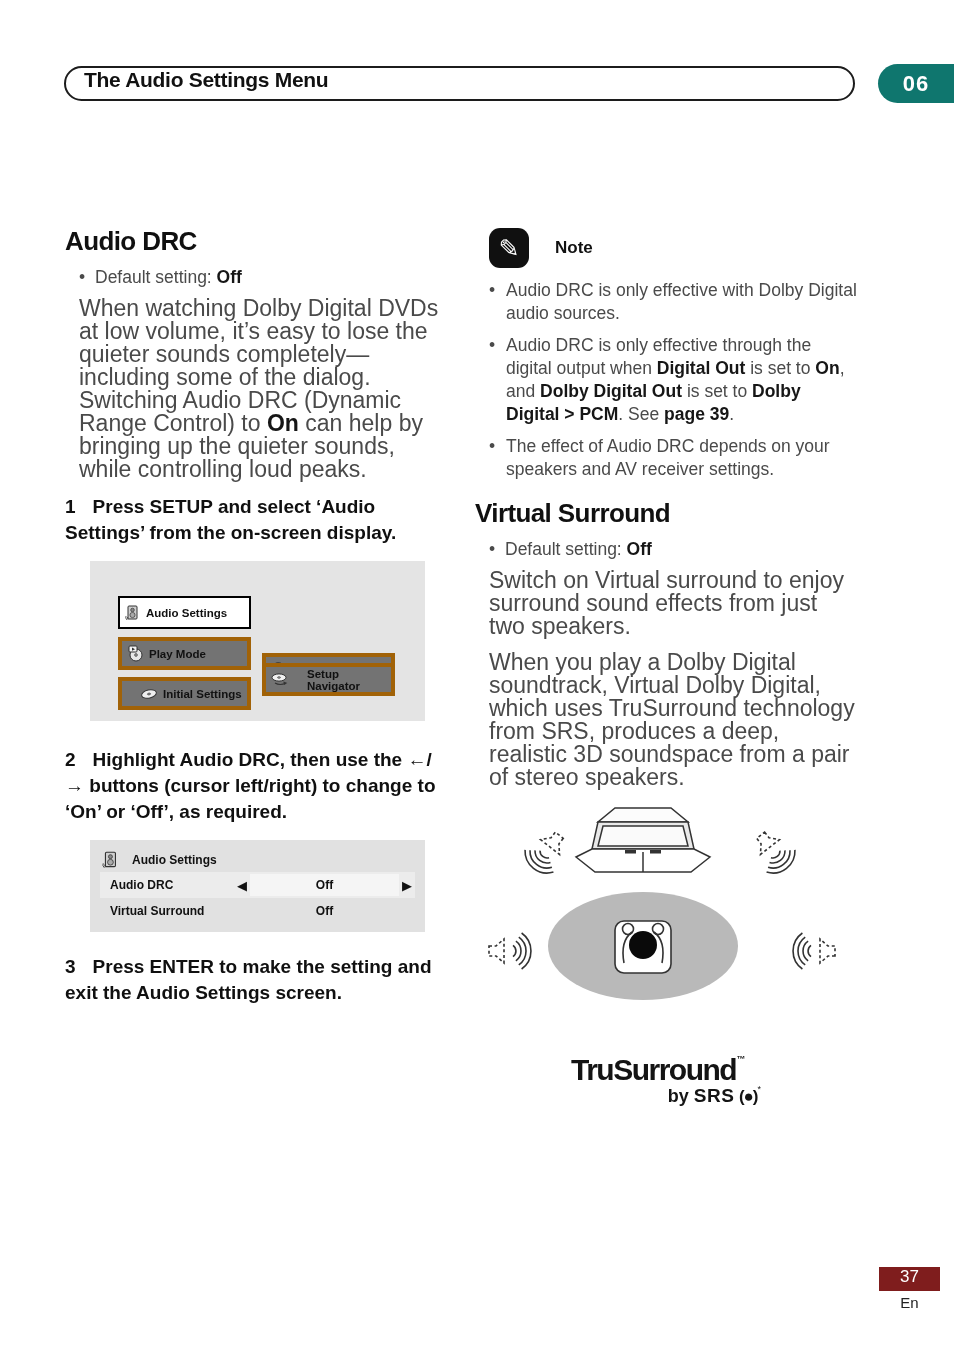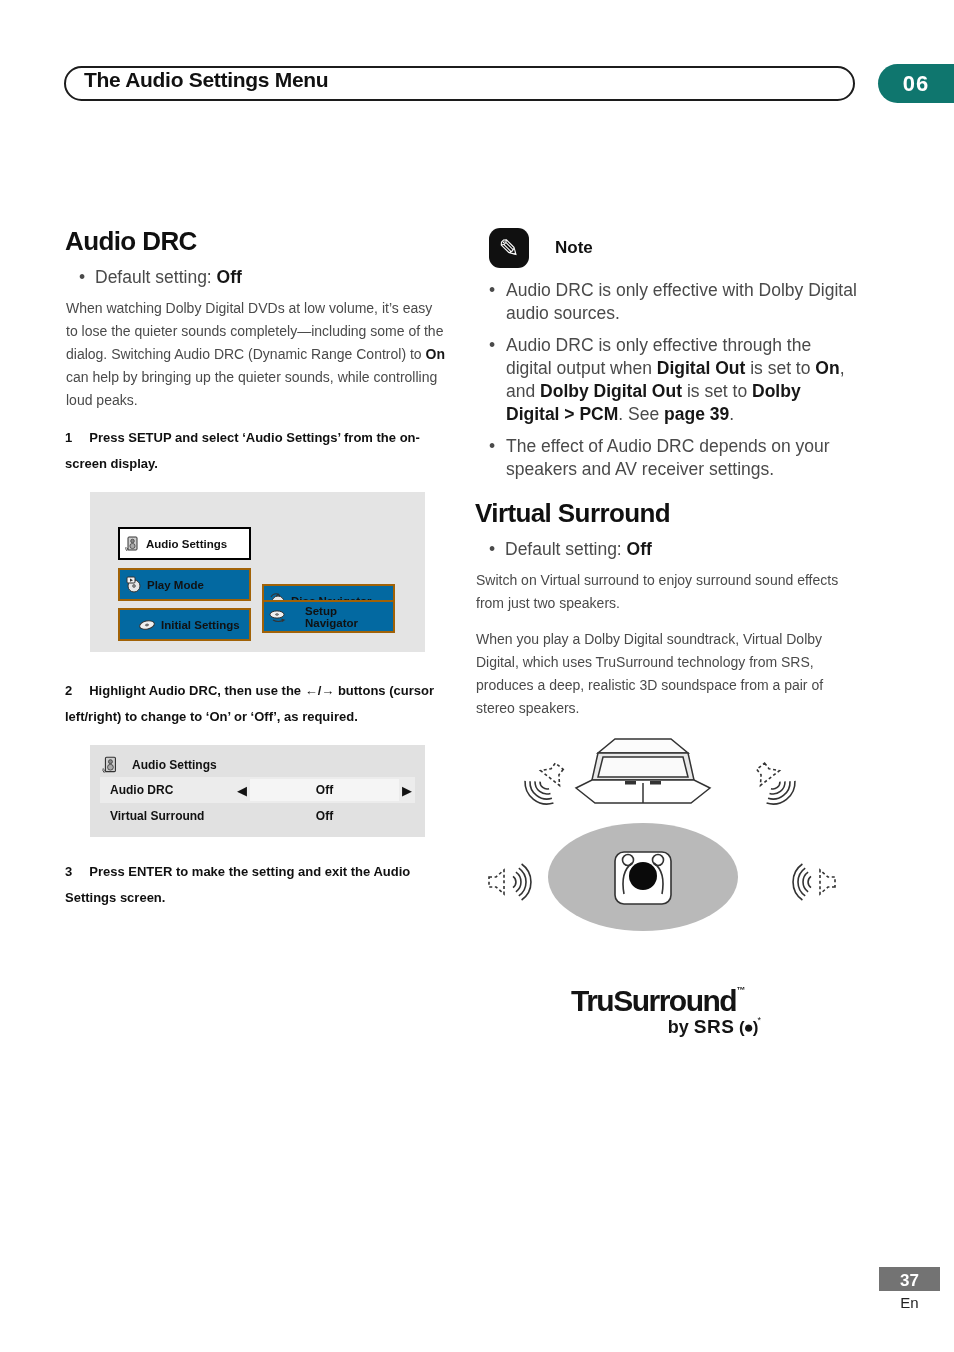--- a/index.html
+++ b/index.html
@@ -30,43 +30,43 @@
 
   .section-heading {
     font-size:26px; font-weight:bold; color:#101010; letter-spacing:-0.6px;
     margin:0 0 9px 0;
   }
   .bullet-line {
     position:relative; margin:0 0 8px 14px; padding-left:16px;
     font-size:17.5px; line-height:23px;
   }
   .bullet-line .dot { position:absolute; left:0; top:0; }
-  p.body { font-size:14px; line-height:23px; margin:0 0 13px 1px; }
+  p.body { font-size:23px; line-height:23px; margin:0 0 13px 14px; }
   p.last { margin-bottom:15px; }
 
-  .step { font-size:13px; font-weight:bold; color:#101010; line-height:26px; margin:0 0 15px 0; }
+  .step { font-size:19px; font-weight:bold; color:#101010; line-height:26px; margin:0 0 15px 0; }
   .step .step-num { margin-right:17px; }
 
   
   .osd-panel1 {
     position:relative; margin:0 0 26px 25px; width:335px; height:160px;
     background:#e4e4e4;
   }
   .menu-btn {
     position:absolute; width:133px; height:33px; box-sizing:border-box;
-    background:#0369a1; border:2px solid #a16207;
+    background:#737373; border:4px solid #a16207;
     display:flex; align-items:center; gap:5px; padding-left:5px;
     font-size:11.5px; font-weight:bold; color:#111;
   }
   .menu-btn.selected { background:#ffffff; border:2px solid #000; }
   .pos-a { left:28px;  top:35px; }
   .pos-b { left:28px;  top:76px; }
   .pos-c { left:172px; top:92px; }
   .pos-d { left:28px;  top:116px;padding-left:18px; }
-  .pos-e { left:172px; top:108px;gap:17px; }
+  .pos-e { left:172px; top:102px;gap:17px; }
   .mini-icon { flex:0 0 auto; display:inline-flex; }
 
   
   .osd-panel2 {
     position:relative; margin:0 0 22px 25px; width:335px; height:92px;
     background:#e1e1e1; box-sizing:border-box; padding:8px 10px 0 10px;
   }
   .osd2-head { display:flex; align-items:center; gap:12px; height:24px; margin-left:2px; }
   .osd2-title { font-size:12px; font-weight:bold; color:#111; }
   .osd2-row { display:flex; align-items:center; height:26px; }
@@ -106,22 +106,22 @@
   .logo-main sup { font-size:9px; vertical-align:18px; letter-spacing:0; }
   .logo-sub { text-align:right; margin-top:-3px; white-space:nowrap; }
   .logo-by { font-size:18px; font-weight:bold; margin-right:5px; }
   .logo-brand { font-size:19px; font-weight:800; letter-spacing:0.5px; }
   .logo-symbol { font-size:17px; font-weight:800; letter-spacing:-1px; }
   .logo-ast { font-size:9px; vertical-align:10px; }
 
   
   .page-num-box {
     position:absolute; left:879px; top:1267px; width:61px; height:24px;
-    background:#737373; color:#fff; font-weight:bold; font-size:17px;
-    display:flex; align-items:flex-end; justify-content:center;
+    background:#7f1d1d; color:#fff; font-weight:normal; font-size:17px;
+    display:flex; align-items:flex-start; justify-content:center;
   }
   .page-lang {
     position:absolute; left:879px; top:1294px; width:61px; text-align:center;
     font-size:15px; color:#222;
   }
 </style>
 </head>
 <body>
 
 <div class="header-bar">

